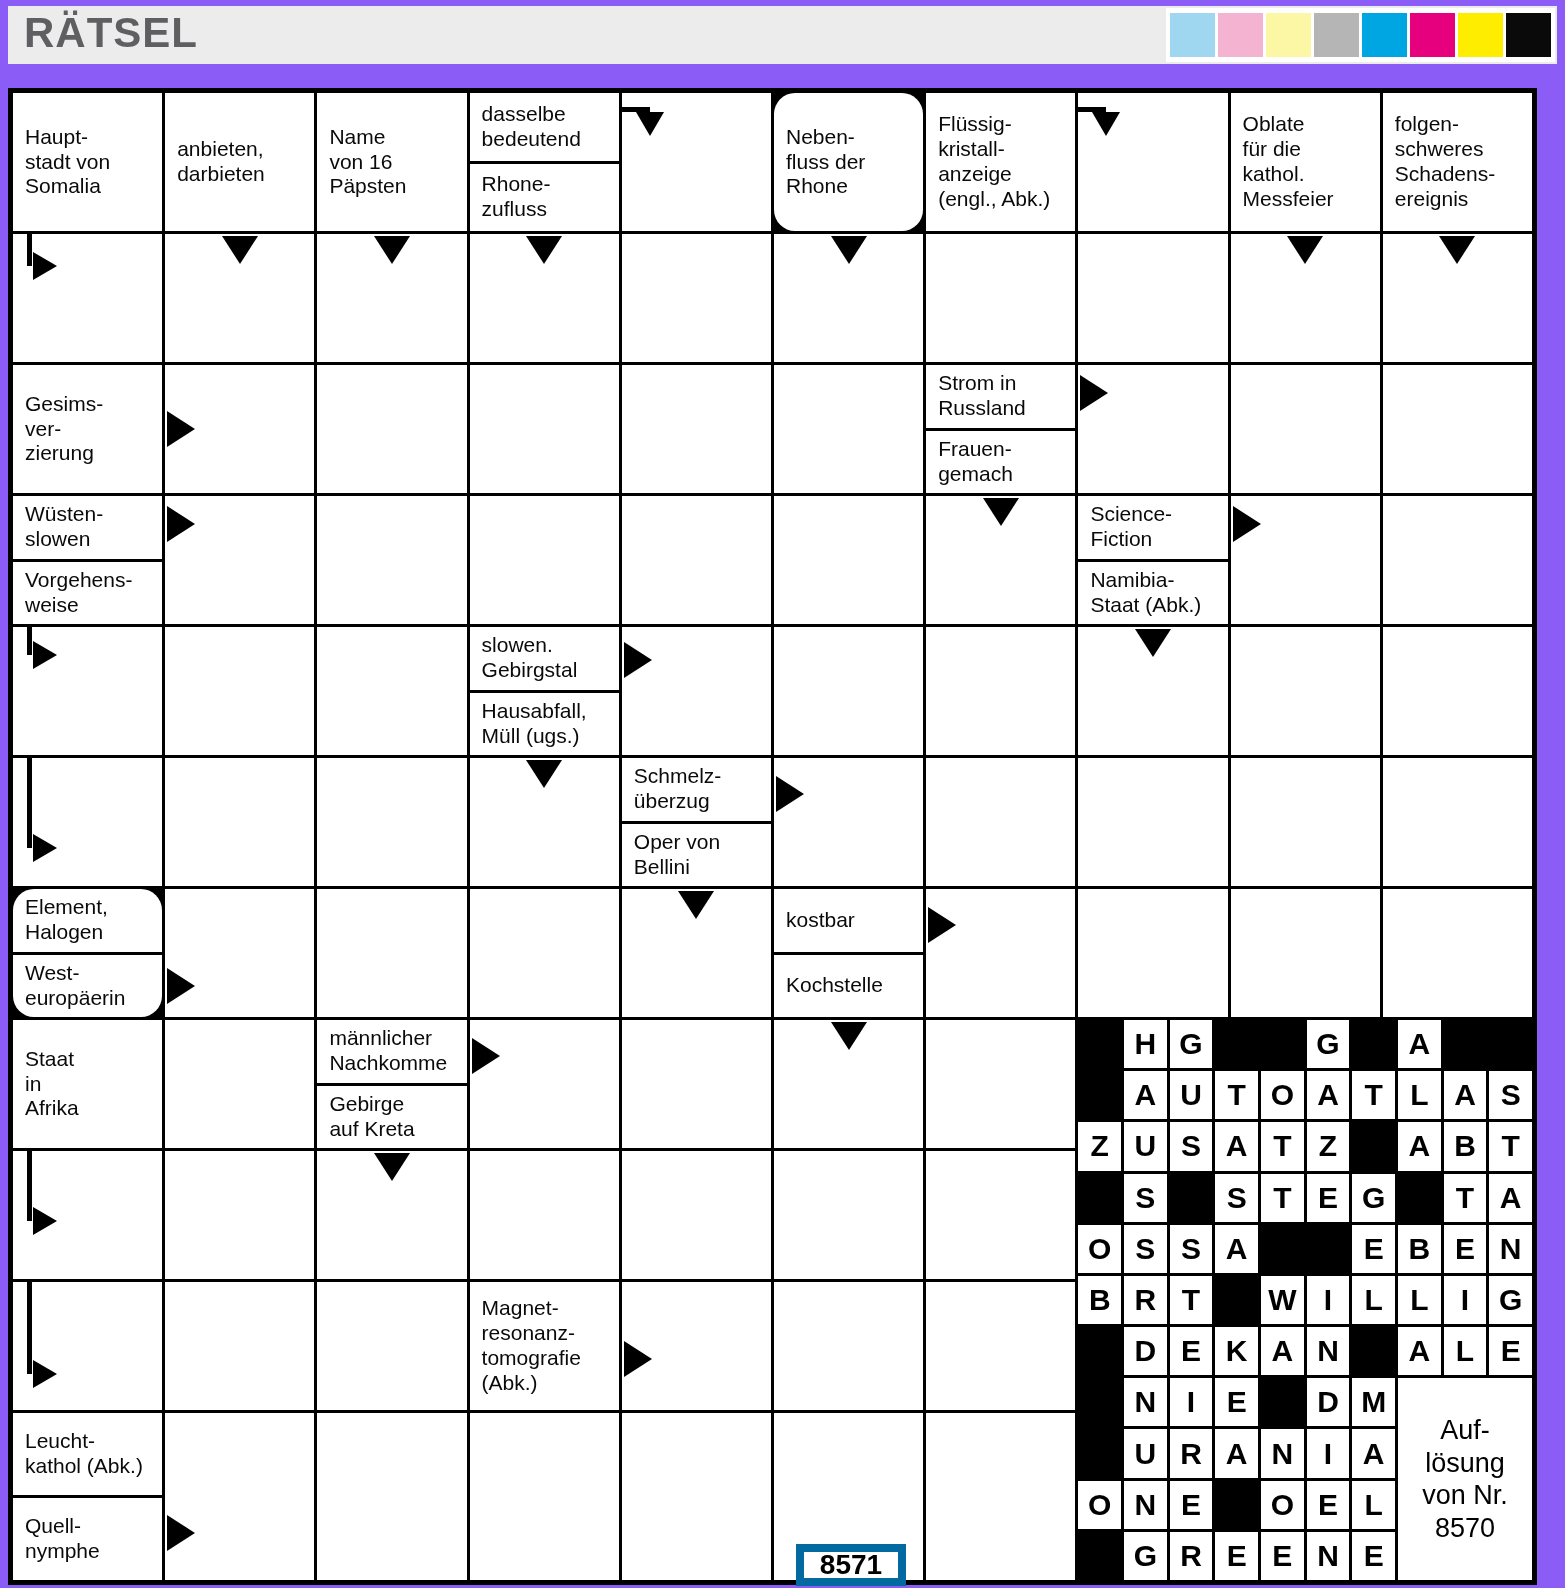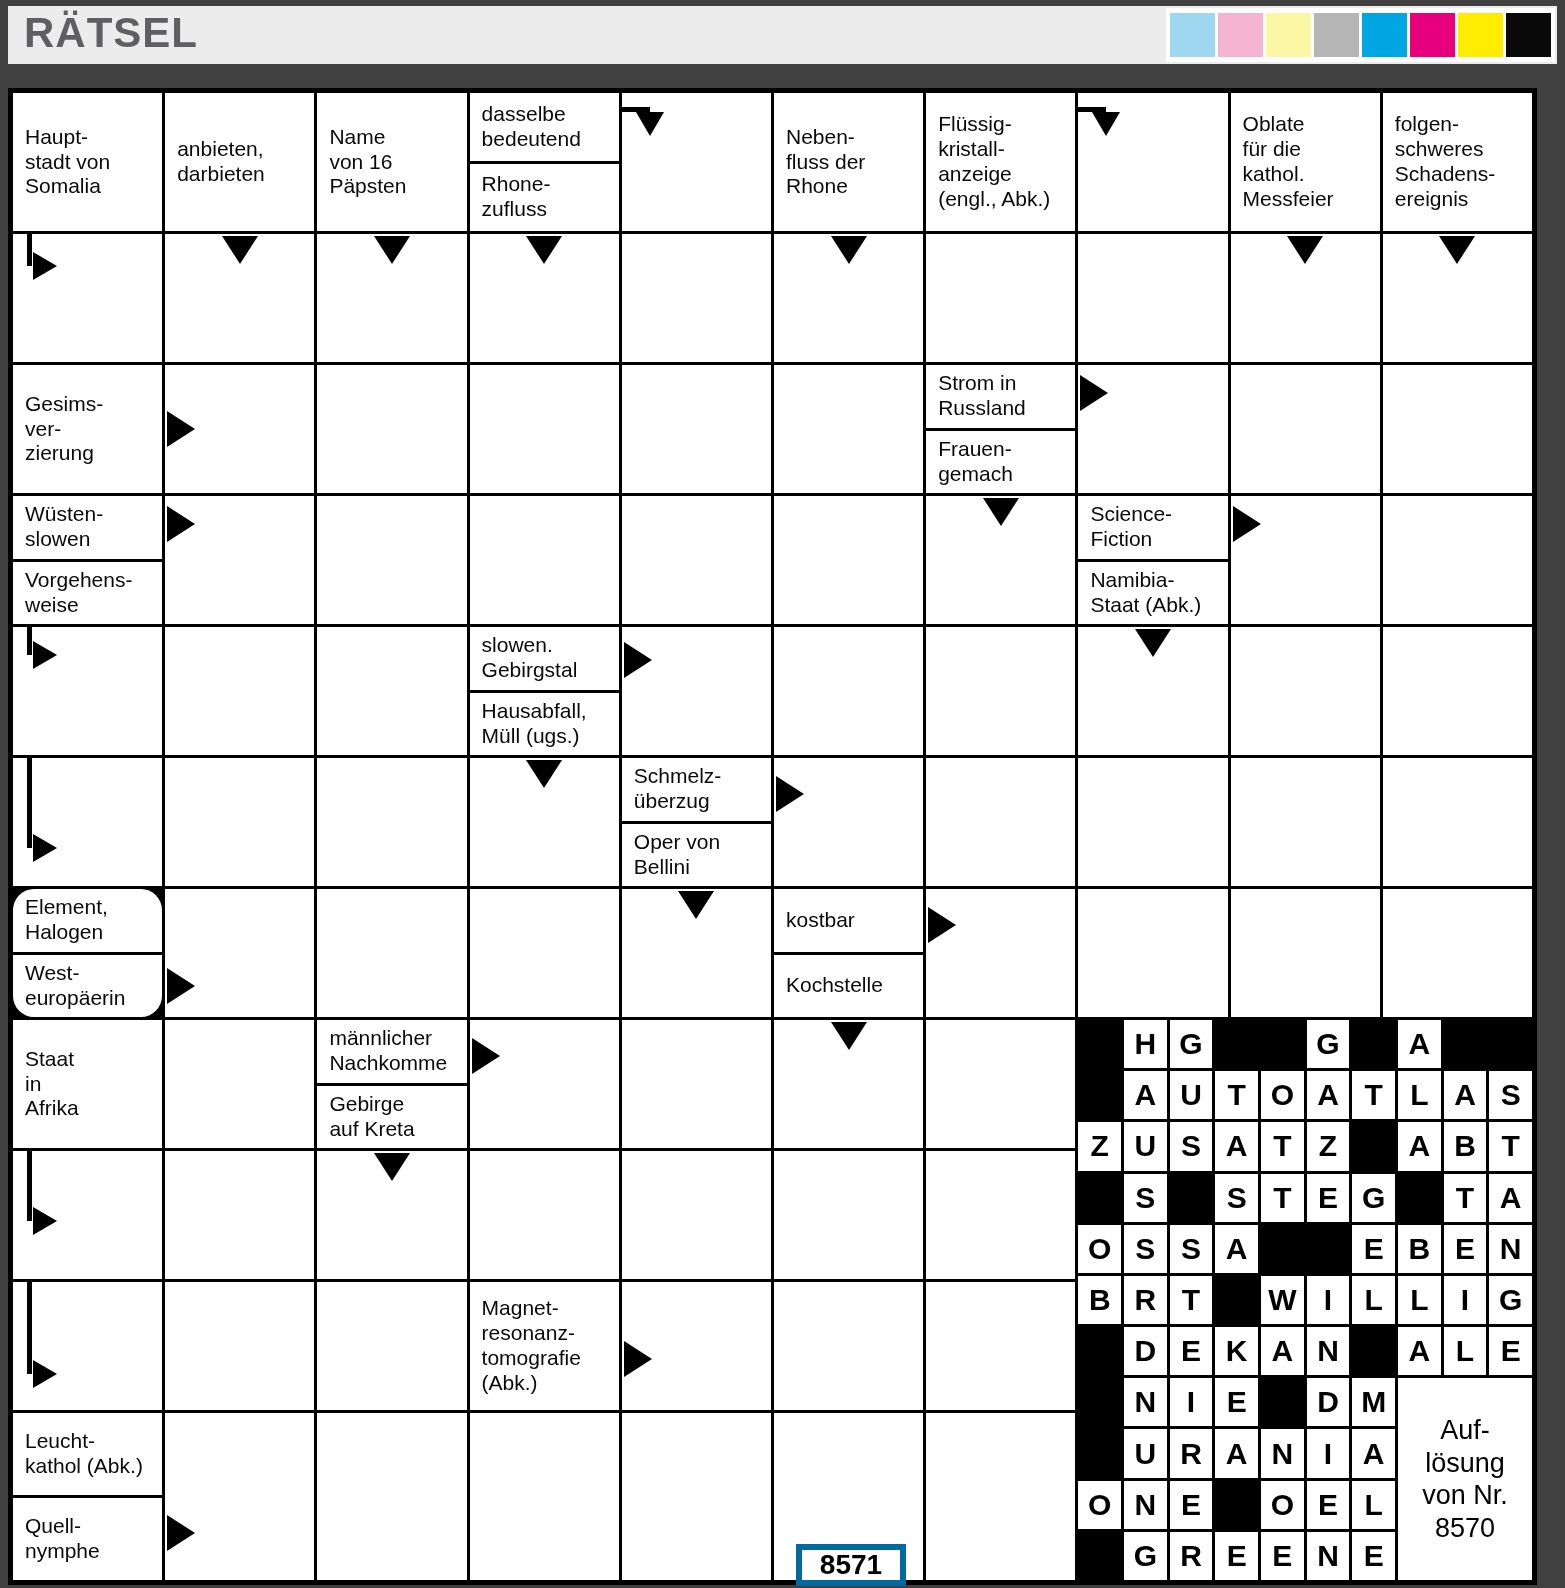--- a/index.html
+++ b/index.html
@@ -1,18 +1,18 @@
 <!DOCTYPE html>
 <html><head>
 <meta charset="utf-8">
 <style>
   * { margin:0; padding:0; box-sizing:border-box; }
   html,body { background:#fff; }
   body { font-family:"Liberation Sans", sans-serif; }
-  .page { position:relative; width:1565px; height:1588px; background:#404040; overflow:hidden; }
+  .page { position:relative; width:1565px; height:1588px; background:#8b5cf6; overflow:hidden; }
 
   
   .header { position:absolute; left:8px; top:6px; width:1549px; height:58px; background:#ececec; }
   .title { position:absolute; left:16px; top:3px; font-size:42px; font-weight:bold; color:#5f5f62; letter-spacing:1px; }
   .color-bar { position:absolute; right:2px; top:2px; height:54px; background:#fff; display:flex; align-items:center; gap:3px; padding:0 4px; }
   .swatch { width:45px; height:44px; }
 
   
   .grid {
     position:absolute; left:8px; top:88px; width:1529px; height:1497px;
@@ -45,21 +45,21 @@
   .solution-block { position:relative; background:#000; display:grid;
     grid-template-columns:repeat(10,1fr); grid-template-rows:repeat(11,1fr); gap:3px; }
   .sol-cell { background:#fff; display:flex; align-items:center; justify-content:center;
     font-size:30px; font-weight:bold; color:#000; }
   .sol-black { background:#000; }
   .sol-note { background:#fff; display:flex; align-items:center; justify-content:center;
     text-align:center; white-space:pre-line; font-size:27px; line-height:1.2; color:#000; }
 
   
   .puzzle-num { position:absolute; left:796px; top:1544px; width:110px; height:42px;
-    background:#fff; border:6px solid #0369a1; display:flex; align-items:center; justify-content:center;
+    background:#fff; border:8px solid #0369a1; display:flex; align-items:center; justify-content:center;
     font-size:28px; font-weight:bold; color:#000; z-index:5; }
 </style>
 </head>
 <body>
 
 <div class="page">
   <div class="header">
     <div class="title">RÄTSEL</div>
     <div class="color-bar">
         <div class="swatch" style="background: rgb(159, 215, 241);"></div>
@@ -97,21 +97,21 @@
           <div class="clue-text">Rhone-
 zufluss</div>
         </div>
       </div>
       <div class="cell answer-cell" style="grid-area: 1 / 5;">
         <div class="arr-bent-down">
           <div class="abd-line"></div>
           <div class="abd-head"></div>
         </div>
       </div>
-      <div class="cell clue-cell" style="grid-area: 1 / 6;">
+      <div class="cell clue-cell" style="grid-area: 1 / 6; border-radius: 21px;">
         <div class="clue-text">Neben-
 fluss der
 Rhone</div>
       </div>
       <div class="cell clue-cell" style="grid-area: 1 / 7;">
         <div class="clue-text">Flüssig-
 kristall-
 anzeige
 (engl., Abk.)</div>
       </div>

